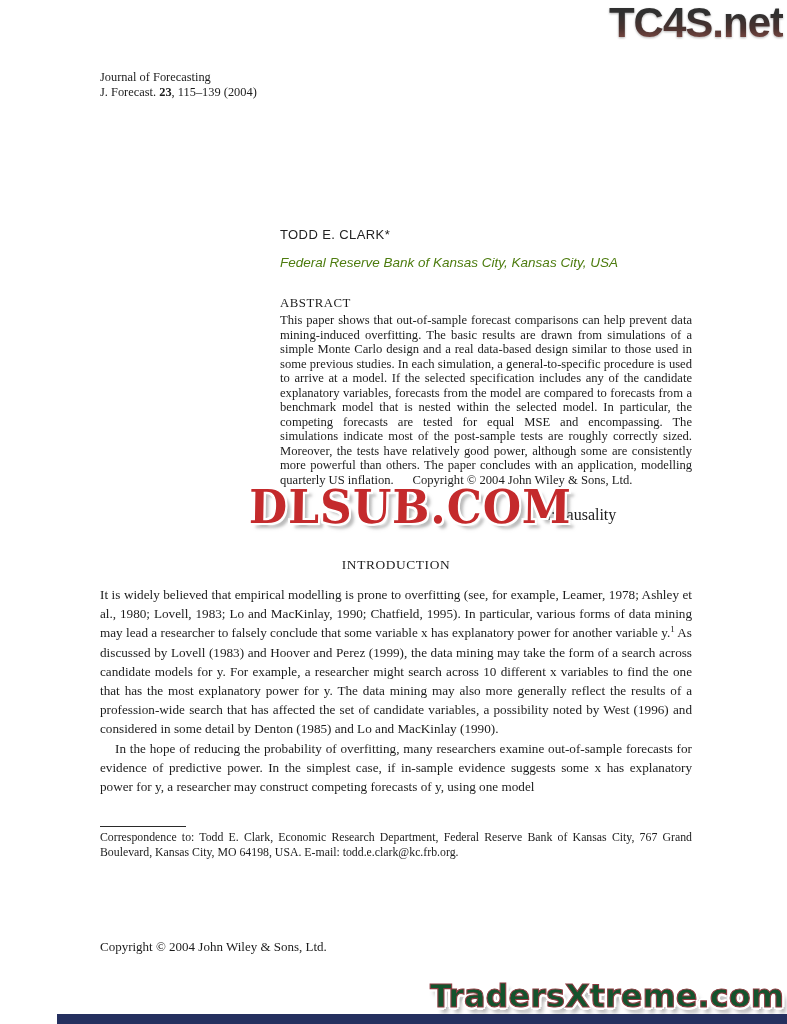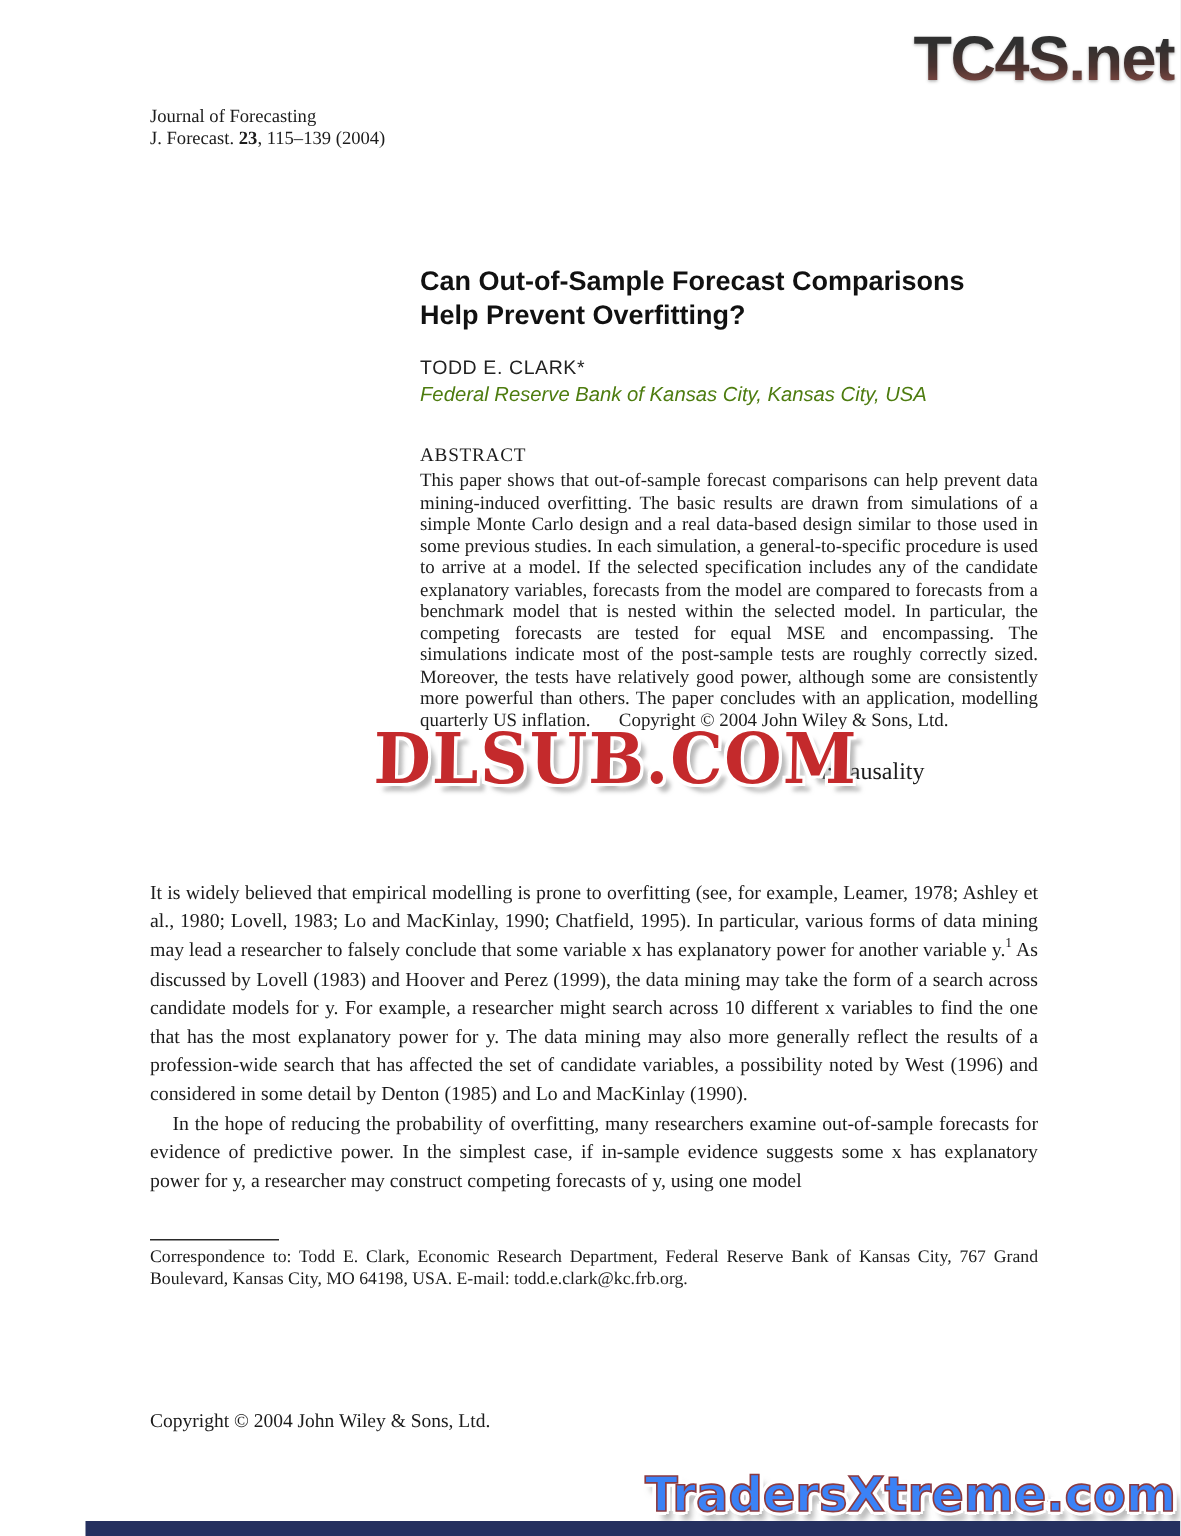--- a/index.html
+++ b/index.html
@@ -9,59 +9,58 @@
     font-family:"Liberation Serif", serif; color:#1c1c1c;
   }
   
   .wm-tc4s {
     position:absolute; top:0px; right:4px;
     font-family:"Liberation Sans", sans-serif; font-weight:bold;
     font-size:42px; letter-spacing:-1px; line-height:46px;
     background:linear-gradient(180deg,#303030 30%, #4a3330 62%, #91514a 95%);
     -webkit-background-clip:text; background-clip:text; color:transparent;
     filter:drop-shadow(0 1px 1px rgba(170,170,170,0.9));
-    margin-top:16px;
   }
   .wm-dlsub {
     position:absolute; left:249px; top:483px;
     font-family:"DejaVu Serif", serif; font-weight:bold;
     font-size:44px; line-height:48px; letter-spacing:1px;
     color:#c42a2c;
     transform:scaleY(1.06) skewX(-1deg);
     text-shadow:
       -2px 0 0 #fff, 2px 0 0 #fff, 0 -2px 0 #fff, 0 2px 0 #fff,
       -2px -2px 0 #fff, 2px 2px 0 #fff, -2px 2px 0 #fff, 2px -2px 0 #fff,
       5px 5px 3px rgba(130,130,130,0.55);
   }
   .wm-traders {
     position:absolute; top:978px; right:3px;
     font-family:"DejaVu Sans", sans-serif; font-weight:bold;
     font-size:32px; line-height:36px; letter-spacing:0px;
-    color:#3b82f6; -webkit-text-stroke:1.1px #8c3a40;
+    color:#14532d; -webkit-text-stroke:1.1px #8c3a40;
     text-shadow:
       -3px 0 0 #fff, 3px 0 0 #fff, 0 -3px 0 #fff, 0 3px 0 #fff,
       -2px -2px 0 #fff, 2px 2px 0 #fff, -2px 2px 0 #fff, 2px -2px 0 #fff,
       4px 6px 4px rgba(140,140,140,0.7);
   }
   .bottom-bar {
     position:absolute; left:57px; right:0; bottom:0; height:10px;
     background:#25305f;
   }
   
   .journal-header { position:absolute; left:100px; top:70px; font-size:12.4px; line-height:15.2px; }
   .italic { }
   .bold { font-weight:bold; }
   
   .title {
     position:absolute; left:280px; top:176px;
     font-family:"Liberation Sans", sans-serif; font-weight:bold;
     font-size:18px; line-height:23px; color:#111;
   }
   .author {
-    position:absolute; left:280px; top:237px;
+    position:absolute; left:280px; top:227px;
     font-family:"Liberation Sans", sans-serif; font-size:13px; letter-spacing:0.4px; color:#222;
   }
   .affiliation {
     position:absolute; left:280px; top:255px;
     font-family:"Liberation Sans", sans-serif; font-style:italic; font-size:13.5px; color:#4d7c0f;
   }
   
   .abstract-heading { position:absolute; left:280px; top:296px; font-size:12.8px; letter-spacing:0.5px; }
   .abstract-body {
     position:absolute; left:280px; top:313px; width:412px;
@@ -94,34 +93,31 @@
 
 <div class="page">
 
   <div class="wm-tc4s">TC4S.net</div>
 
   <div class="journal-header">
     <div class="italic">Journal of Forecasting</div>
     <div class="italic"><span>J. Forecast. </span><span class="bold">23</span><span>, 115–139 (2004)</span></div>
   </div>
 
-  <div class="title">
-    <div>Can Out-of-Sample Forecast Comparisons</div>
-    <div>Help Prevent Overfitting?</div>
-  </div>
 
   <div class="author">TODD E. CLARK*</div>
   <div class="affiliation">Federal Reserve Bank of Kansas City, Kansas City, USA</div>
 
   <div class="abstract-heading">ABSTRACT</div>
   <div class="abstract-body">This paper shows that out-of-sample forecast comparisons can help prevent data mining-induced overfitting. The basic results are drawn from simulations of a simple Monte Carlo design and a real data-based design similar to those used in some previous studies. In each simulation, a general-to-specific procedure is used to arrive at a model. If the selected specification includes any of the candidate explanatory variables, forecasts from the model are compared to forecasts from a benchmark model that is nested within the selected model. In particular, the competing forecasts are tested for equal MSE and encompassing. The simulations indicate most of the post-sample tests are roughly correctly sized. Moreover, the tests have relatively good power, although some are consistently more powerful than others. The paper concludes with an application, modelling quarterly US inflation.  Copyright © 2004 John Wiley &amp; Sons, Ltd.</div>
 
   <div class="keywords-fragment">n; causality</div>
   <div class="wm-dlsub">DLSUB.COM</div>
 
+  <div class="intro-heading">INTRODUCTION</div>
 
   <div class="intro-body">
     <p><span>It is widely believed that empirical modelling is prone to overfitting (see, for example, Leamer, 1978; Ashley et al., 1980; Lovell, 1983; Lo and MacKinlay, 1990; Chatfield, 1995). In particular, various forms of data mining may lead a researcher to falsely conclude that some variable x has explanatory power for another variable y.</span><sup>1</sup><span> As discussed by Lovell (1983) and Hoover and Perez (1999), the data mining may take the form of a search across candidate models for y. For example, a researcher might search across 10 different x variables to find the one that has the most explanatory power for y. The data mining may also more generally reflect the results of a profession-wide search that has affected the set of candidate variables, a possibility noted by West (1996) and considered in some detail by Denton (1985) and Lo and MacKinlay (1990).</span></p>
     <p class="indented">In the hope of reducing the probability of overfitting, many researchers examine out-of-sample forecasts for evidence of predictive power. In the simplest case, if in-sample evidence suggests some x has explanatory power for y, a researcher may construct competing forecasts of y, using one model</p>
   </div>
 
   <div class="footnote-rule"></div>
 
   <div class="footnotes">
     <p>Correspondence to: Todd E. Clark, Economic Research Department, Federal Reserve Bank of Kansas City, 767 Grand Boulevard, Kansas City, MO 64198, USA. E-mail: todd.e.clark@kc.frb.org.</p>

